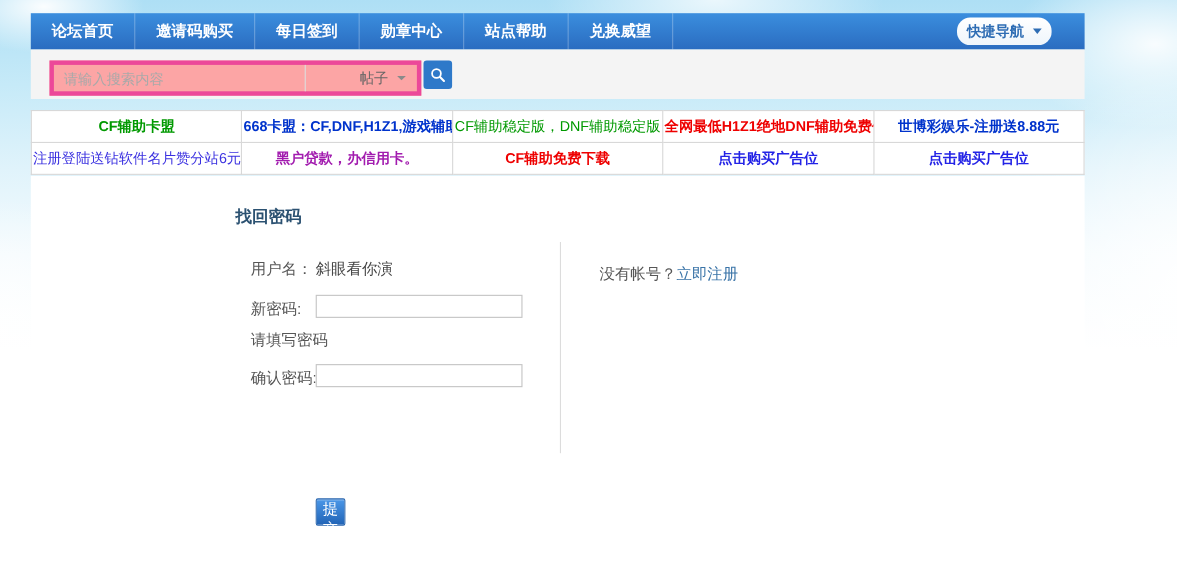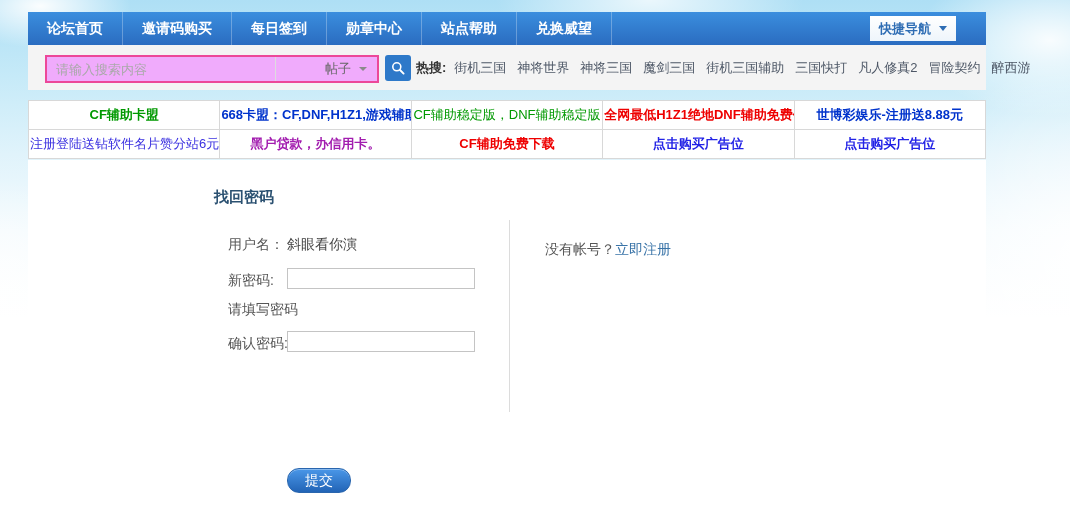--- a/index.html
+++ b/index.html
@@ -24,31 +24,31 @@
   }
   .nav-items{display:flex;}
   .nav-item{
     color:#fff;font-size:14px;font-weight:bold;line-height:33px;
     padding:0 19px;text-decoration:none;border-right:1px solid rgba(255,255,255,.28);
     cursor:pointer;white-space:nowrap;
   }
   .quicknav{
     position:absolute;right:30px;top:4px;width:86px;height:25px;
     background:linear-gradient(180deg,#ffffff,#eef5fb);
-    border:none;border-radius:0;cursor:pointer;
+    border:none;border-radius:12px;cursor:pointer;
     display:flex;align-items:center;justify-content:center;gap:8px;
     color:#2e6db4;font-size:13px;font-weight:bold;
     font-family:"Liberation Sans","DejaVu Sans",sans-serif;
     margin-left:40px;
   }
   .caret{display:inline-block;width:0;height:0;border-left:4px solid transparent;border-right:4px solid transparent;border-top:5px solid currentColor;}
 
   
   .searchrow{position:absolute;left:28px;top:45px;width:958px;height:45px;background:#f4f4f4;}
-  .searchbox{position:absolute;left:17px;top:10px;width:330px;height:24px;background:#f0abfc;border:2px solid #ec4899;}
+  .searchbox{position:absolute;left:17px;top:10px;width:330px;height:24px;background:#fca5a5;border:4px solid #ec4899;}
   .search-input{
     position:absolute;left:0;top:0;width:258px;height:24px;border:none;outline:none;
     padding:0 0 0 9px;font-size:13px;color:#333;background:transparent;
     font-family:"Liberation Sans","DejaVu Sans",sans-serif;
   }
   .search-input::placeholder{color:#a9a9a9;}
   .scope{
     position:absolute;right:0;top:0;width:62px;height:24px;border-left:1px solid #ddd;
     display:flex;align-items:center;justify-content:center;gap:8px;
     font-size:13px;color:#666;cursor:pointer;padding-left:39px;
@@ -79,23 +79,23 @@
   .username-value{position:absolute;left:287px;top:236px;font-size:14px;color:#444;}
   .pw-input{
     position:absolute;left:287px;width:178px;height:19px;border:1px solid #c4c4c4;
     font-size:13px;padding:0 4px;outline:none;background:#fff;
     font-family:"Liberation Sans","DejaVu Sans",sans-serif;
   }
   .vdivider{position:absolute;left:509px;top:220px;width:1px;height:192px;background:#dcdcdc;}
   .register{position:absolute;left:545px;top:241px;font-size:14px;color:#565656;font-family:Liberation Serif, serif;}
   .register a{color:#3a74a8;text-decoration:none;cursor:pointer;}
   .submit{
-    position:absolute;left:287px;top:468px;width:64px;height:25px;
+    position:absolute;left:287px;top:453px;width:27px;height:25px;
     background:linear-gradient(180deg,#4a97e8 0%,#2264b6 100%);
-    border:1px solid #2a66ae;border-radius:12px;box-shadow:inset 0 1px 0 rgba(255,255,255,.35);
+    border:1px solid #2a66ae;border-radius:2px;box-shadow:inset 0 1px 0 rgba(255,255,255,.35);
     color:#fff;font-size:14px;cursor:pointer;padding:0;
     font-family:"Liberation Sans","DejaVu Sans",sans-serif;
   }
 </style>
 </head>
 <body>
 
 <div class="page">
   <div class="content-bg"></div>
 
@@ -121,23 +121,20 @@
         <span>帖子</span>
         <span class="caret"></span>
       </div>
     </div>
     <button class="searchbtn">
       <svg width="16" height="16" viewBox="0 0 20 20">
         <circle cx="8.5" cy="8.5" r="5" fill="none" stroke="#fff" stroke-width="2"></circle>
         <line x1="12.5" y1="12.5" x2="17" y2="17" stroke="#fff" stroke-width="2.4" stroke-linecap="round"></line>
       </svg>
     </button>
-    <div class="hot">
-      <b>热搜:</b><span id="hot-keywords"><a>街机三国</a><a>神将世界</a><a>神将三国</a><a>魔剑三国</a><a>街机三国辅助</a><a>三国快打</a><a>凡人修真2</a><a>冒险契约</a><a>醉西游</a></span>
-    </div>
   </div>
 
   <table class="ads">
     <tbody id="ads-body">
         <tr>
           <td style="color: rgb(0, 153, 0); font-weight: bold;">CF辅助卡盟</td>
           <td style="color: rgb(0, 51, 204); font-weight: bold;">668卡盟：CF,DNF,H1Z1,游戏辅助</td>
           <td style="color: rgb(0, 153, 0); font-weight: normal;">CF辅助稳定版，DNF辅助稳定版</td>
           <td style="color: rgb(238, 0, 0); font-weight: bold;">全网最低H1Z1绝地DNF辅助免费代</td>
           <td style="color: rgb(0, 51, 204); font-weight: bold;">世博彩娱乐-注册送8.88元</td>

